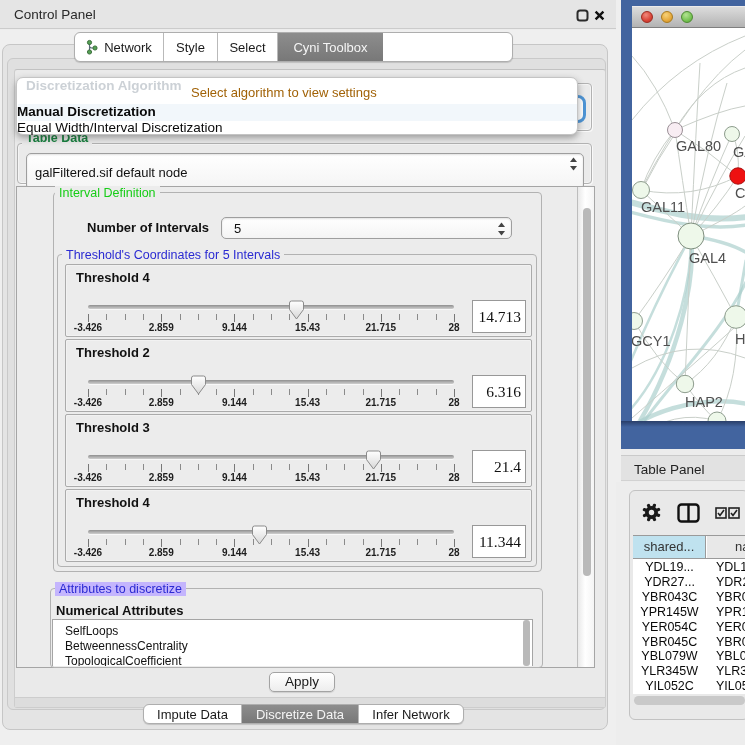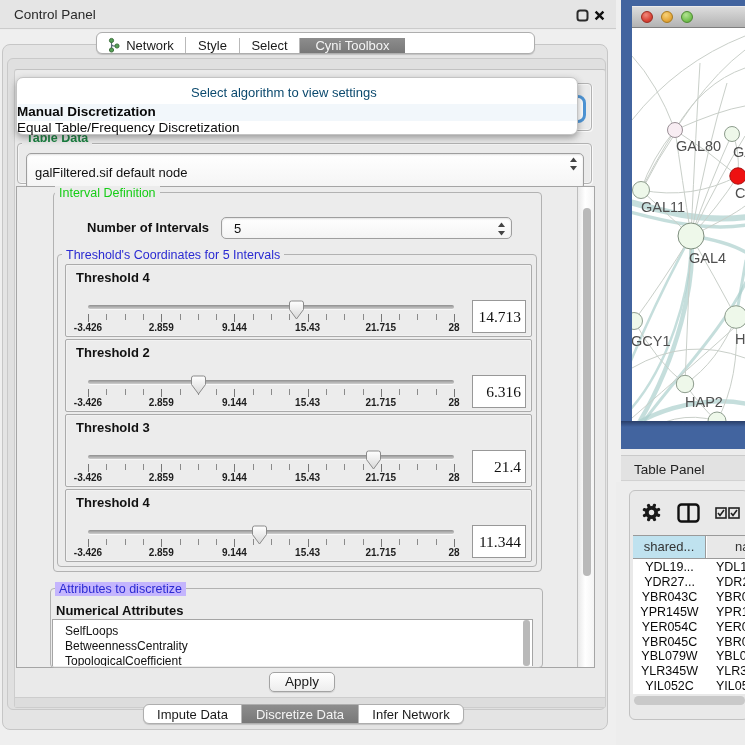--- a/index.html
+++ b/index.html
@@ -14,21 +14,21 @@
 #winbody { left:2px; top:44px; width:606px; height:686px; background:#e4e4e4; border:1px solid #c6c6c6; border-radius:8px; }
 #midpanel { left:7px; top:58px; width:599px; height:652px; background:#e0e0e0; border:1px solid #c9c9c9; border-radius:6px; }
 #panelA { left:14px; top:69px; width:592px; height:639px; background:#eaeaea; border:1px solid #cdcdcd; border-top-color:#c2c2c2; border-radius:3px; }
 #strip { left:15px; top:697px; width:590px; height:10px; background:#dddddd; border-top:1px solid #cdcdcd; }
 
 
 .seg { display:flex; border:1px solid #aeaeae; border-radius:6px; background:#fff; box-shadow:0 1px 1px rgba(0,0,0,0.15); overflow:hidden; }
 .seg .s { font-size:13px; color:#1a1a1a; display:flex; align-items:center; justify-content:center; border-right:1px solid #b9b9b9; white-space:nowrap; }
 .seg .s:last-child { border-right:none; }
 .seg .sel { background:linear-gradient(#8d8d8d,#787878); color:#f5f5f5; }
-#topseg { left:96px; top:32px; width:439px; height:22px;align-items:flex-end; }
+#topseg { left:74px; top:32px; width:439px; height:30px; }
 #botseg { left:143px; top:704px; width:321px; height:20px; }
 
 
 .grp { border:1px solid #b2b2b2; border-radius:4px; box-shadow:inset 0 0 0 1px #f4f4f4, 1px 1px 0 rgba(255,255,255,0.7); }
 .gtitle { position:absolute; font-size:12.5px; background:#eaeaea; padding:0 4px; white-space:nowrap; }
 
 
 .combo { background:linear-gradient(#ffffff,#f4f4f4); border:1px solid #9e9e9e; border-radius:5px; box-shadow:inset 0 1px 2px rgba(0,0,0,0.12); font-size:13px; color:#111; }
 .combo .ct { position:absolute; left:8px; top:50%; transform:translateY(-50%); }
 
@@ -38,21 +38,21 @@
 .track { position:absolute; left:22px; top:40px; width:366px; height:4px; background:linear-gradient(#8f8f8f,#cfcfcf); border-radius:2px; box-shadow:0 1px 0 #f8f8f8; }
 .vbox { position:absolute; left:406px; top:35px; width:54px; height:33px; background:#fff; border:1px solid #989898; font-family:"Liberation Serif", serif; font-size:15.5px; color:#111; text-align:right; line-height:31px; padding-right:4px; }
 .tick { position:absolute; width:1px; background:#8a8a8a; top:49px; height:6px; }
 .tick.mj { height:8px; background:#777; }
 .tlab { position:absolute; top:57px; font-size:10px; font-weight:bold; color:#1d1d1d; transform:translateX(-50%); }
 .thumb { position:absolute; top:35px; }
 
 
 #popup { left:16px; top:77px; width:562px; height:58px; background:#fff; border:1px solid #c4c4c4; border-radius:7px; box-shadow:0 3px 7px rgba(60,60,60,0.45); z-index:30; }
 #popup .ghost { position:absolute; left:9px; top:0px; font-weight:bold; font-size:13.5px; color:#ccd1d6; }
-#popup .hint { position:absolute; left:174px; top:7px; font-size:13px; color:#0c4a6e; }
+#popup .hint { position:absolute; left:174px; top:7px; font-size:13px; color:#a16207; }
 #popup .r1 { position:absolute; left:1px; top:26px; width:559px; height:17px; background:#f2f7fb; }
 #popup .m { position:absolute; left:0px; top:26px; font-weight:bold; font-size:13.5px; color:#0a0a0a; }
 #popup .e { position:absolute; left:0px; top:42px; font-size:13.5px; color:#0a0a0a; }
 
 
 #numlist { left:52px; top:619px; width:481px; height:47px; background:#fff; border:1px solid #a5a5a5; border-bottom:none; font-size:12px; color:#111; overflow:hidden; padding-top:4px; }
 #numlist div { padding-left:12px; height:15px; line-height:15px; }
 
 
 #apply { left:269px; top:672px; width:66px; height:20px; background:linear-gradient(#ffffff,#ededed); border:1px solid #a3a3a3; border-radius:5px; font-size:13.5px; color:#1a1a1a; text-align:center; line-height:18px; box-shadow:0 1px 1px rgba(0,0,0,0.12); }
@@ -116,24 +116,25 @@
 <div class="abs gtitle" style="left:22px;top:131px;font-weight:bold;color:#15803d">Table Data</div>
 <div class="abs combo" style="left:26px;top:153px;width:558px;height:37px">
     <span class="ct">galFiltered.sif default node</span>
 <svg class="abs" style="left:542px;top:3px" width="9" height="14" viewBox="0 0 9 14">
       <path d="M4.5 0.5 L8 5 H1 Z" fill="#444"></path>
       <path d="M4.5 13.5 L1 9 H8 Z" fill="#444"></path>
     </svg>
 </div>
 
 <div class="abs" id="popup">
+ <div class="ghost">Discretization Algorithm</div>
  <div class="hint">Select algorithm to view settings</div>
  <div class="r1"></div>
  <div class="m">Manual Discretization</div>
- <div class="e">Equal Table/Frequency Discretization</div>
+ <div class="e">Equal Width/Interval Discretization</div>
 </div>
 
 <div class="abs" style="left:16px;top:186px;width:579px;height:482px;border:1px solid #a5a5a5;background:#ececec"></div>
 
 <div class="abs" style="left:577px;top:187px;width:17px;height:480px;background:linear-gradient(90deg,#e9e9e9,#ffffff 45%,#f4f4f4);border-left:1px solid #bdbdbd"></div>
 <div class="abs" style="left:583px;top:208px;width:8px;height:368px;background:#b9b9b9;border-radius:4px"></div>
 
 <div class="abs grp" style="left:53px;top:192px;width:489px;height:380px;box-shadow:none"></div>
 <div class="abs gtitle" style="left:55px;top:186px;color:#16cd16;background:#ececec">Interval Definition</div>
 

